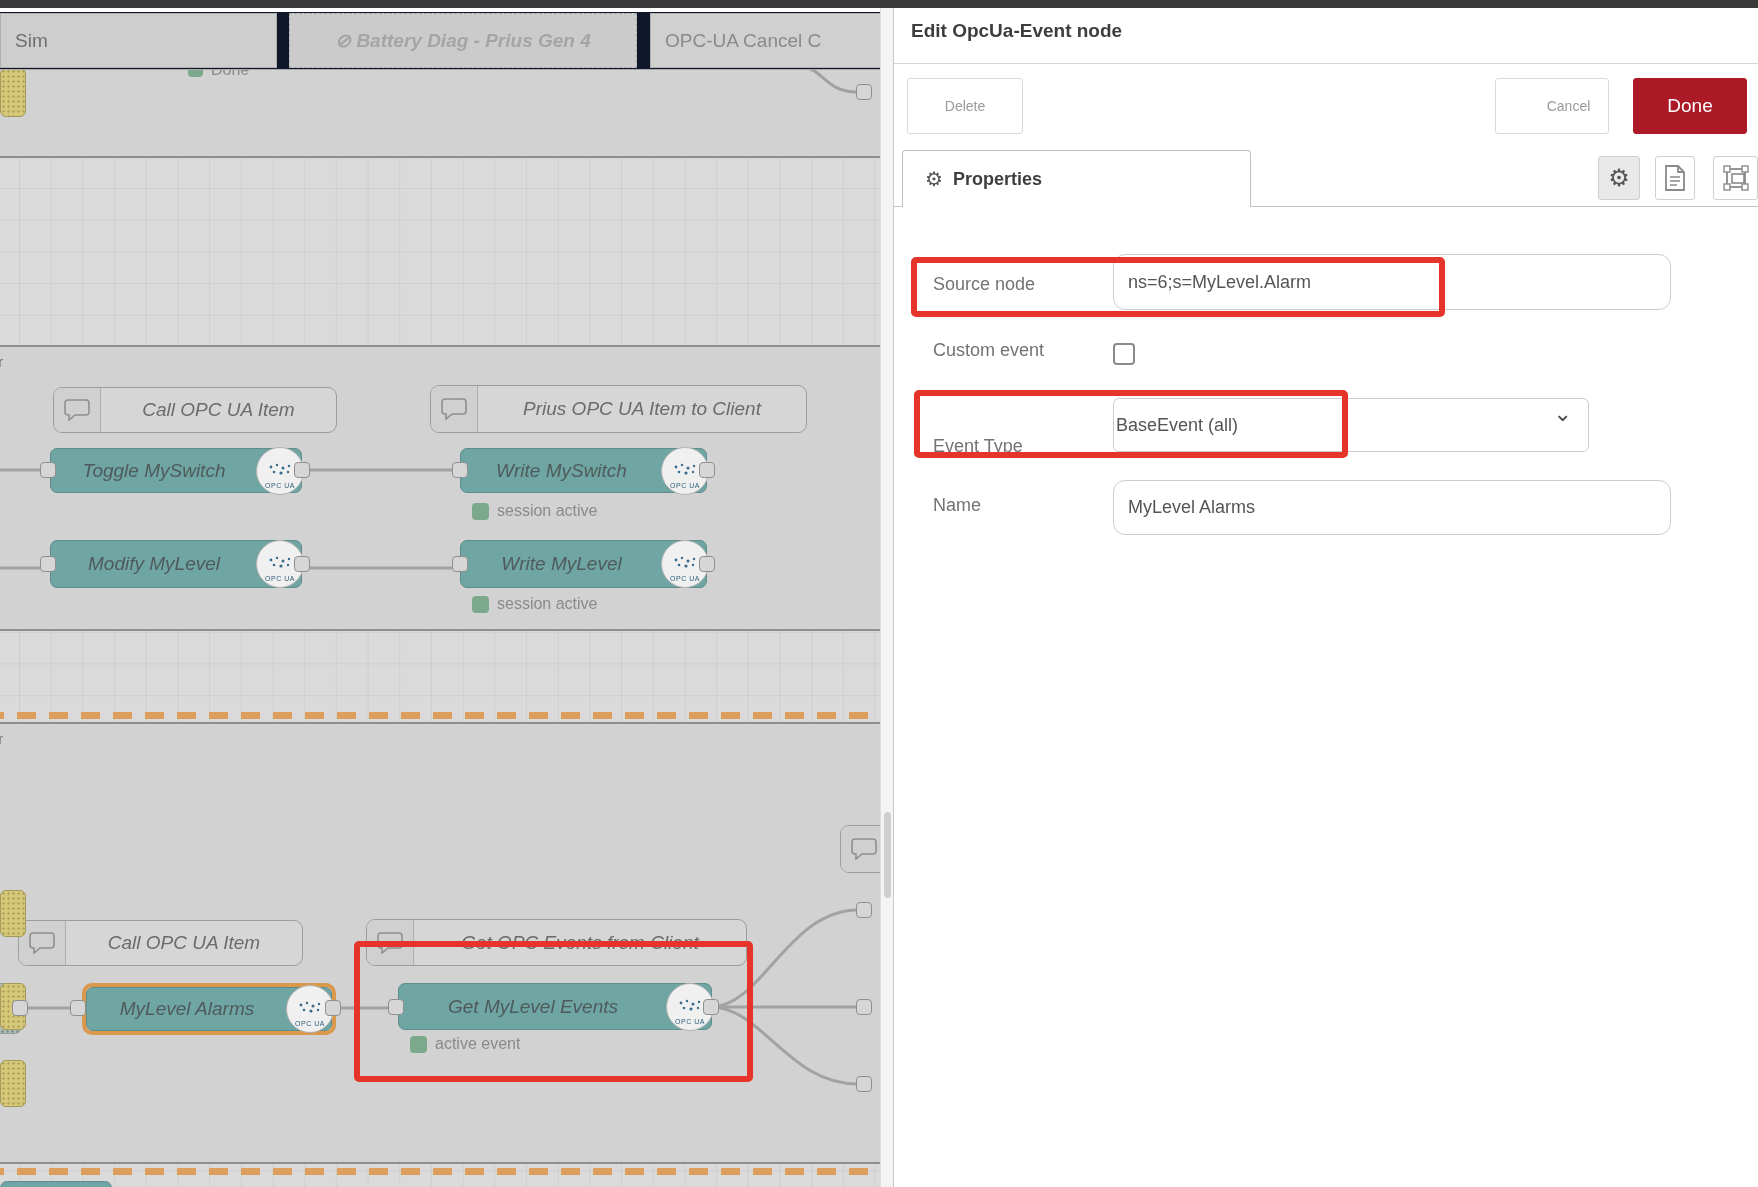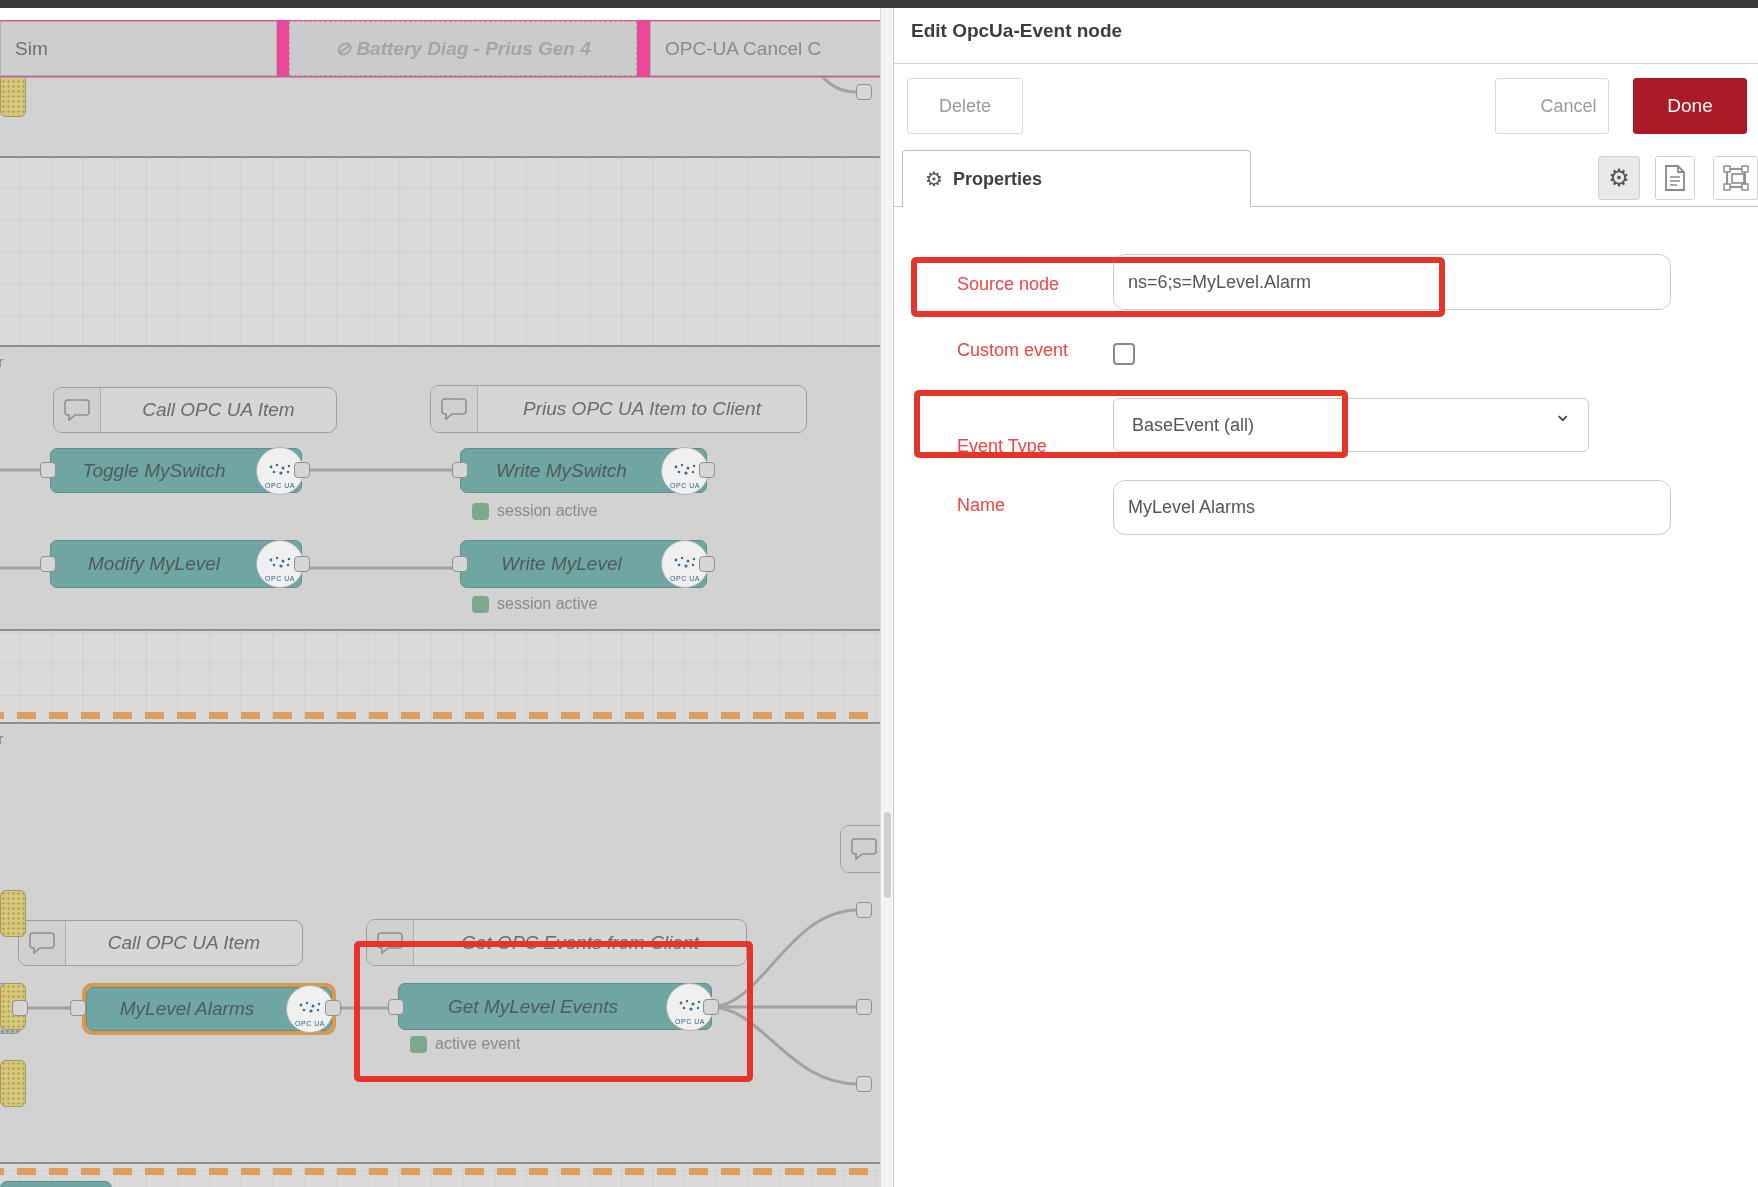--- a/index.html
+++ b/index.html
@@ -2,21 +2,21 @@
 <html><head>
 <meta charset="utf-8">
 <style>
   html,body{margin:0;padding:0;background:#fff;}
   body{width:1758px;height:1187px;position:relative;overflow:hidden;
        font-family:"Liberation Sans",sans-serif;-webkit-font-smoothing:antialiased;}
   .abs{position:absolute;}
 
   
   #topbar{left:0;top:0;width:1758px;height:8px;background:#3a3a3a;z-index:50;}
-  #tabbar{left:0;top:20px;width:893px;height:57px;background:#ec4899;border-bottom:1px solid #a9a9a9;z-index:10;}
+  #tabbar{left:0;top:12px;width:893px;height:57px;background:#0f172a;border-bottom:1px solid #a9a9a9;z-index:10;}
   .tab{position:absolute;top:1px;height:55px;box-sizing:border-box;background:#cecece;
        border:1px solid #b0b0b0;color:#6e6e6e;font-size:19px;display:flex;align-items:center;padding:0 14px;}
   .tab.disabled{background:#cbcbcb;border:1px dashed #a8a8a8;color:#a5a5a5;font-style:italic;justify-content:center;font-weight:bold;}
 
   
   #canvas{left:0;top:65px;width:880px;height:1122px;overflow:hidden;background-color:#dadada;
     background-image:linear-gradient(to right,rgba(0,0,0,.05) 1px,transparent 1px),
                      linear-gradient(to bottom,rgba(0,0,0,.05) 1px,transparent 1px);
     background-size:31.7px 31.7px;background-position:19px 28px;}
   .group{position:absolute;left:-15px;width:912px;background:#d2d2d2;border:2px solid #8f8f8f;border-radius:6px;box-sizing:border-box;}
@@ -44,37 +44,37 @@
   #flow-svg{position:absolute;left:0;top:0;width:880px;height:1122px;z-index:4;pointer-events:none;}
 
   
   #vstrip{left:880px;top:8px;width:13px;height:1179px;background:#f4f4f4;border-left:1px solid #dcdcdc;z-index:30;}
   #vthumb{position:absolute;left:3px;top:804px;width:7px;height:86px;background:#cfcfcf;border-radius:4px;}
 
   
   #panel{left:893px;top:8px;width:865px;height:1179px;background:#ffffff;border-left:1px solid #c9c9c9;z-index:40;box-sizing:border-box;}
   #panel .ptitle{position:absolute;left:17px;top:12px;font-size:19px;font-weight:bold;color:#3d3d3d;}
   #hdr-line{position:absolute;left:0;top:55px;width:865px;height:1px;background:#d6d6d6;}
-  .btn{position:absolute;box-sizing:border-box;border-radius:3px;display:flex;align-items:center;justify-content:center;font-size:18px;cursor:default;}
+  .btn{position:absolute;box-sizing:border-box;border-radius:3px;display:flex;align-items:center;justify-content:center;font-size:14px;cursor:default;}
   .btn.light{background:#fff;border:1px solid #d9d9d9;color:#9a9a9a;}
   .btn.primary{background:#ac1a27;border:1px solid #ac1a27;color:#fff;}
   #tabline{position:absolute;left:0;top:198px;width:865px;height:1px;background:#c4c4c4;}
   #prop-tab{position:absolute;left:8px;top:142px;width:349px;height:57px;background:#fff;border:1px solid #c0c0c0;border-bottom:none;
     border-radius:4px 4px 0 0;z-index:2;display:flex;align-items:center;padding-left:22px;box-sizing:border-box;gap:10px;}
   #prop-tab .gear{font-size:20px;color:#555;}
   #prop-tab .ptab-label{font-size:18px;font-weight:bold;color:#3f3f3f;}
   .mini-btn{position:absolute;top:148px;height:44px;box-sizing:border-box;border:1px solid #cfcfcf;border-radius:3px;background:#fff;
     display:flex;align-items:center;justify-content:center;}
   .mini-btn.active{background:#e9e9e9;}
   .mini-btn .gear{font-size:24px;color:#555;}
-  .flabel{position:absolute;font-size:18px;color:#ef4444;white-space:nowrap;margin-left:24px;}
+  .flabel{position:absolute;font-size:18px;color:#737373;white-space:nowrap;}
   .finput{position:absolute;box-sizing:border-box;border:1px solid #ccc;border-radius:12px;background:#fff;
     font-family:"Liberation Sans",sans-serif;font-size:18px;color:#555;padding:0 14px;outline:none;}
   .fselect{position:absolute;box-sizing:border-box;border:1px solid #ccc;border-radius:6px;background:#fff;
-    display:flex;align-items:center;font-size:18px;color:#555;padding:0 18px;}
+    display:flex;align-items:center;font-size:18px;color:#555;padding:0 2px;}
   .fselect .chev{position:absolute;right:16px;top:2px;font-size:22px;color:#444;}
   #checkbox{position:absolute;width:22px;height:22px;box-sizing:border-box;border:2px solid #8a8a8a;border-radius:4px;background:#fff;}
   svg{display:block;}
 </style>
 </head>
 <body>
 
 <div class="abs" id="topbar"></div>
 
 <div class="abs" id="tabbar">

